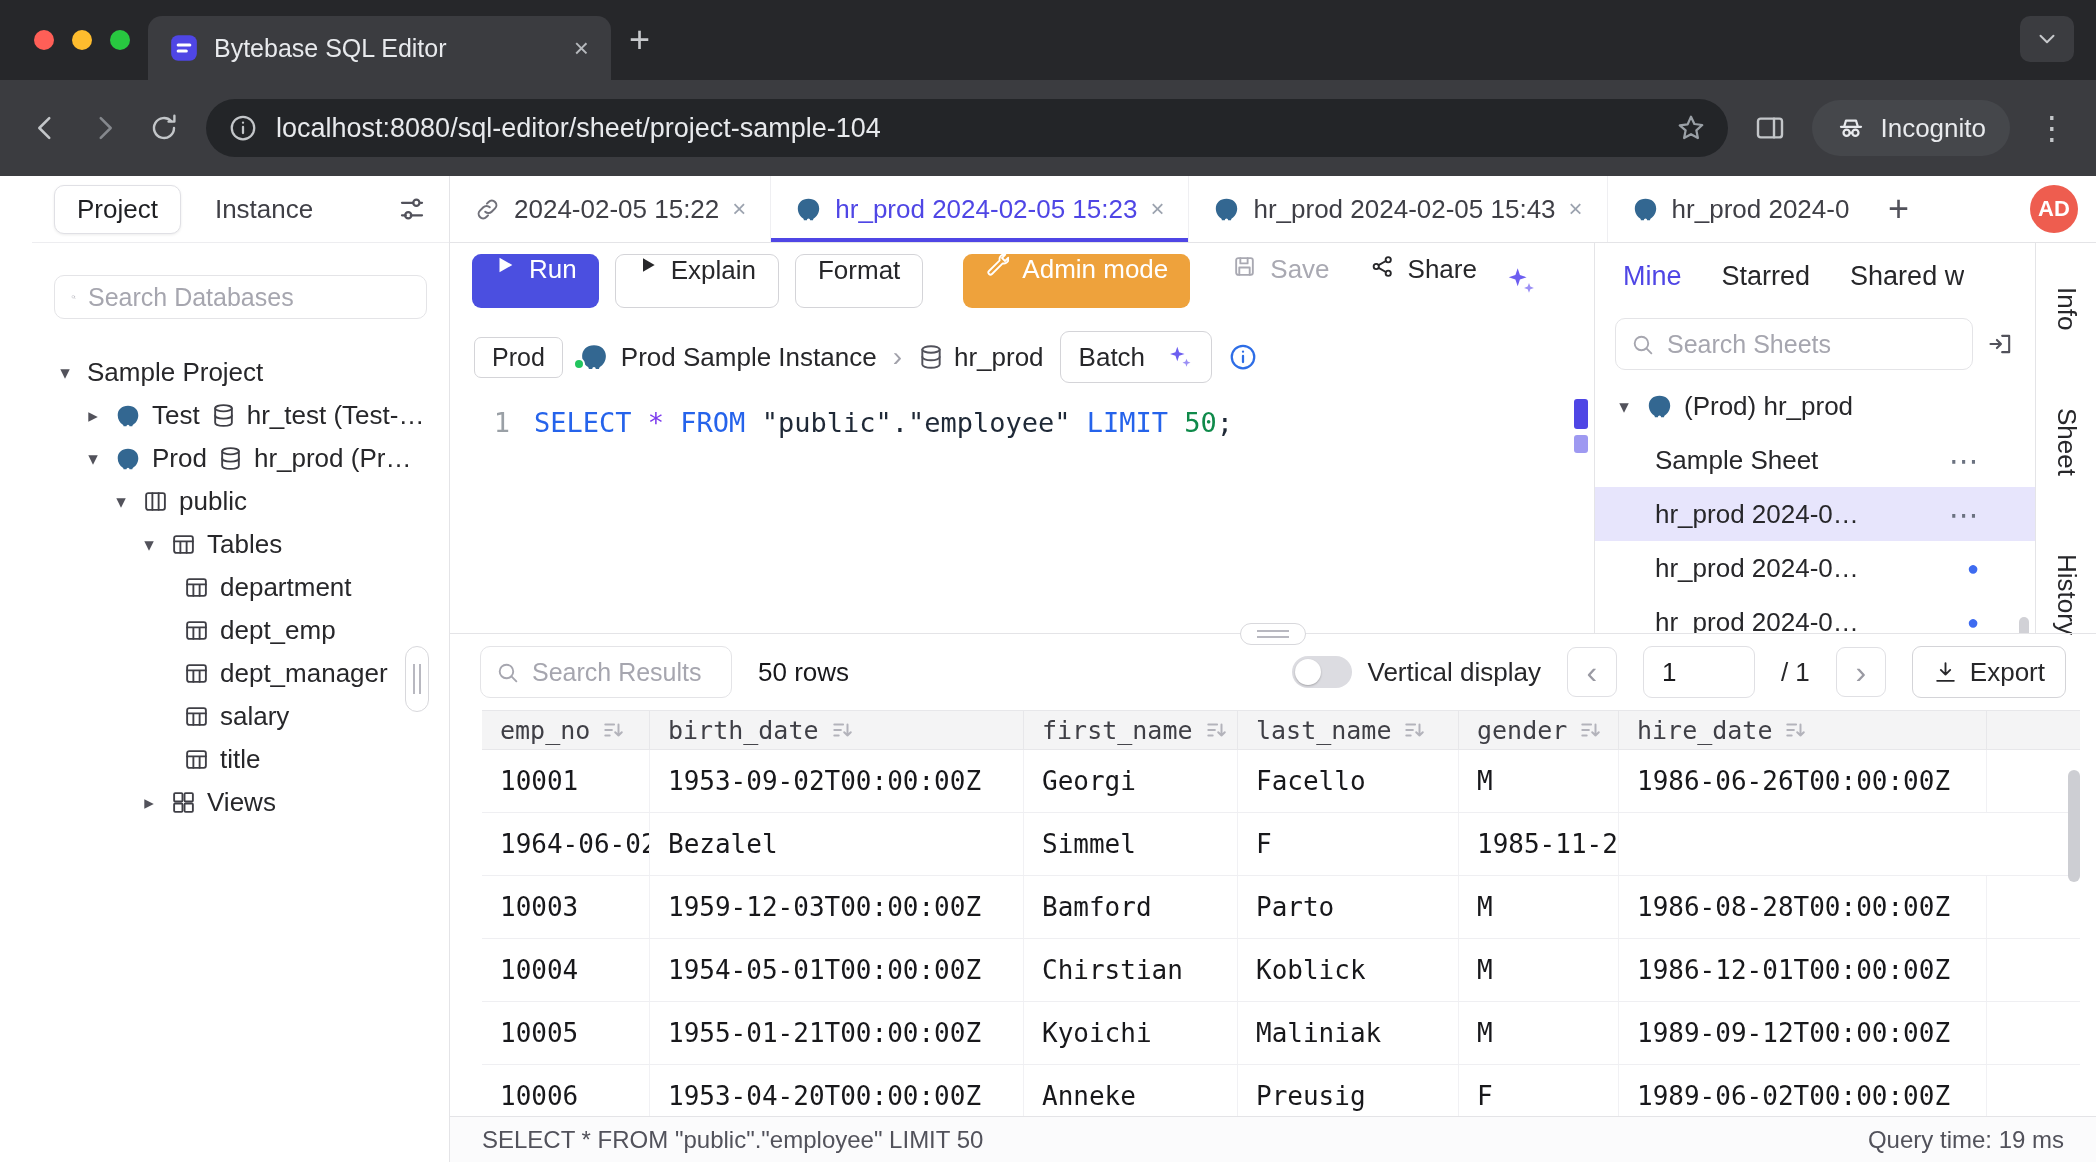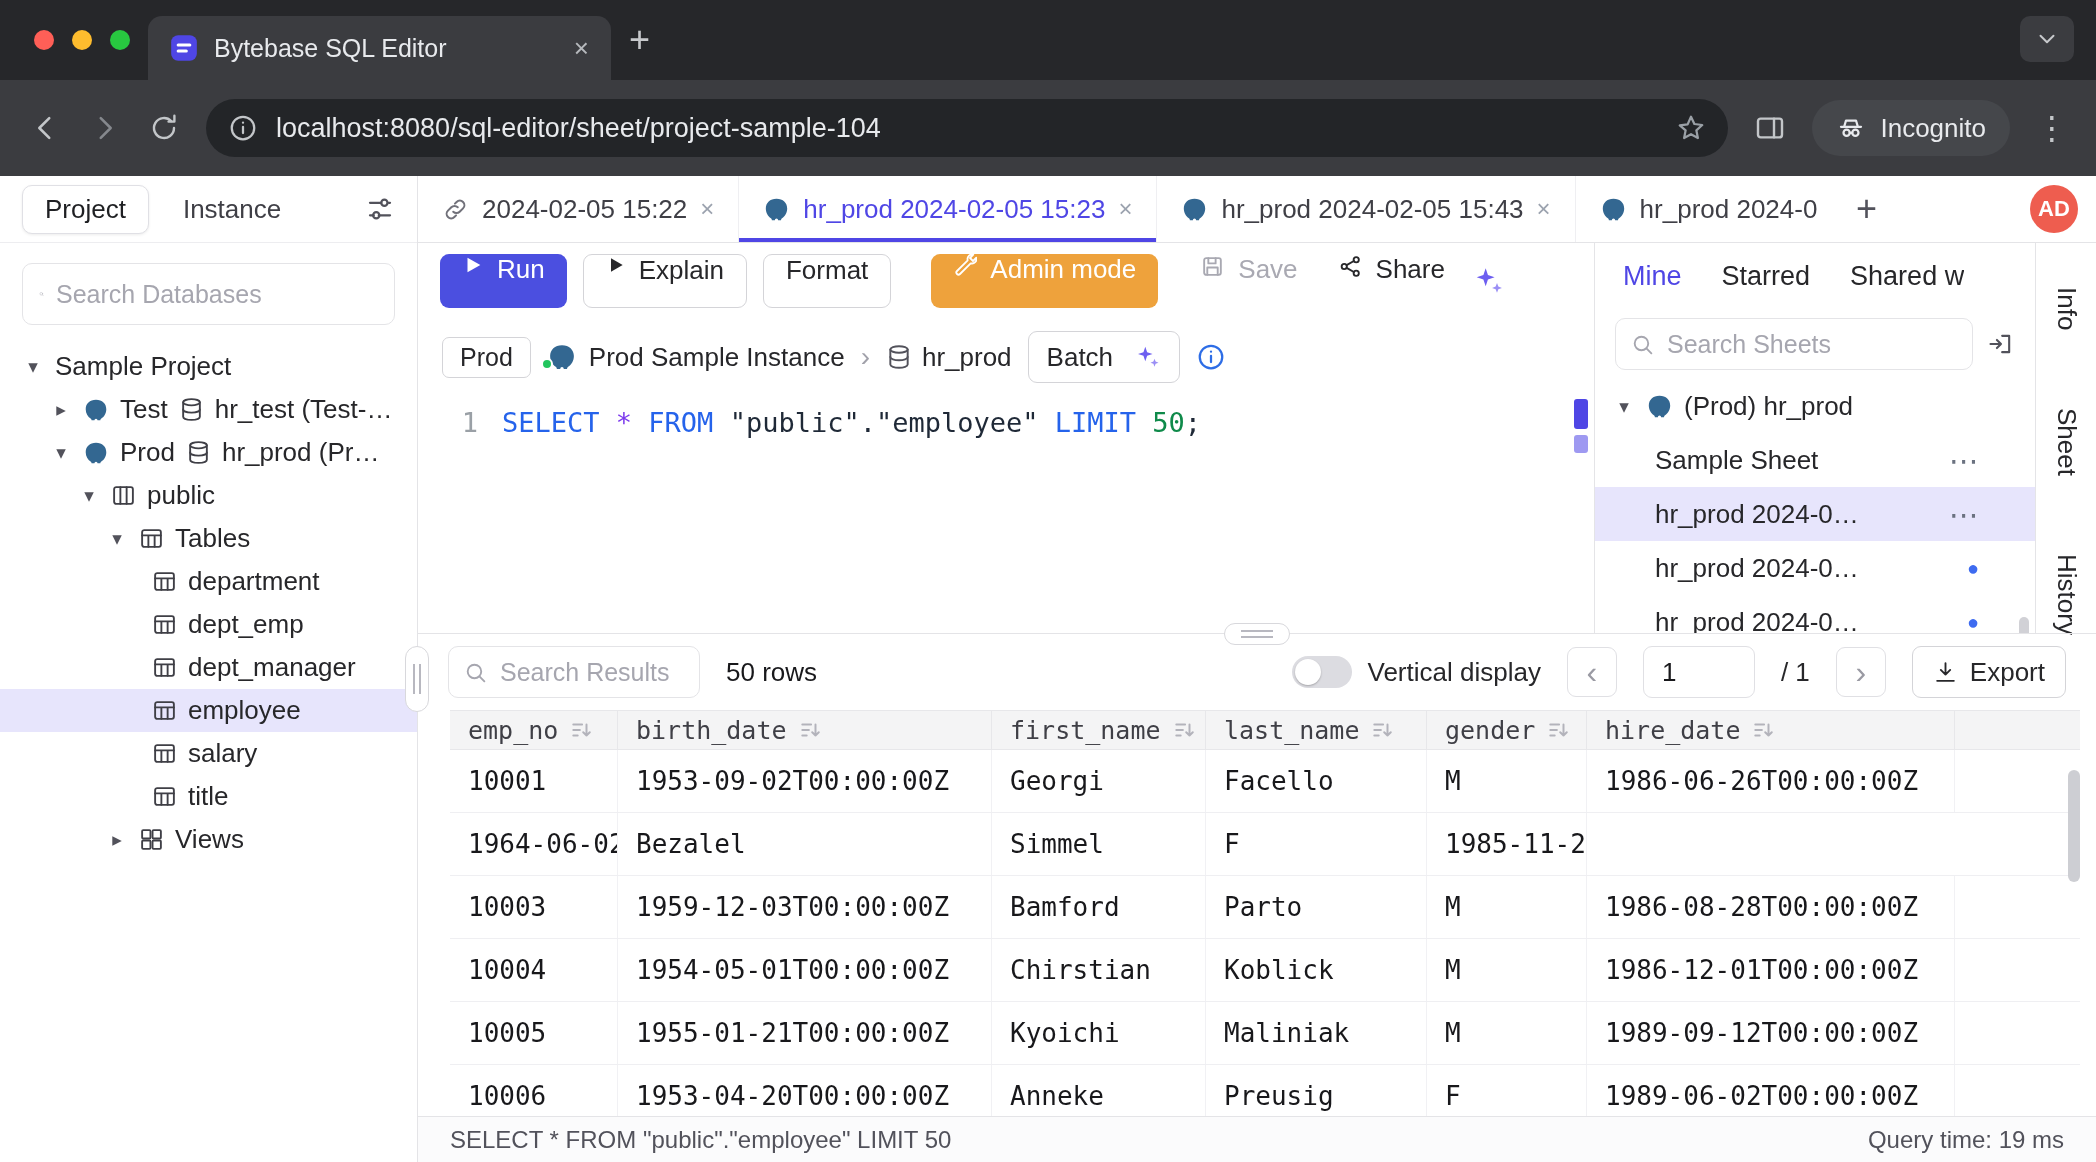--- a/index.html
+++ b/index.html
@@ -24,28 +24,28 @@
   .navic { color:#c3c6c9; }
   .navic.dim { color:#85888d; }
   .urlbar { flex:1; height:58px; background:#232528; border-radius:29px; display:flex; align-items:center; gap:18px;
             padding:0 22px; color:#e8eaed; font-size:27px; min-width:0; }
   .urlbar .url { flex:1; white-space:nowrap; overflow:hidden; }
   .incog { height:56px; border-radius:28px; background:#45474b; display:flex; align-items:center; gap:14px;
            padding:0 24px; color:#e8eaed; font-size:26px; }
   .kebab { color:#c3c6c9; font-size:32px; }
 
   
-  .app { flex:1; display:flex; min-height:0; position:relative; }
+  .app { flex:1; display:flex; min-height:0; position:relative;padding-left:32px; }
   .sidebar { width:418px; flex:none; border-right:1px solid #e4e4e7; display:flex; flex-direction:column; background:#fff; }
   .sb-head { height:67px; flex:none; display:flex; align-items:center; gap:34px; padding:0 22px; border-bottom:1px solid #ededf0; }
   .chip { background:#fff; border:1px solid #e0e0e5; border-radius:10px; padding:8px 22px; font-size:26px; color:#1f2023;
           box-shadow:0 1px 3px rgba(0,0,0,.08); }
   .sb-tab2 { font-size:26px; color:#3f3f46; }
   .tune { margin-left:auto; color:#52525b; }
-  .sbox { margin:20px 22px; height:62px; border:1px solid #e4e4e7; border-radius:10px; display:flex; align-items:center;
+  .sbox { margin:32px 22px; height:44px; border:1px solid #e4e4e7; border-radius:10px; display:flex; align-items:center;
           gap:12px; padding:0 16px; color:#a1a1aa; flex:none; }
   .sbox input { border:0; outline:0; flex:1; font-size:25px; font-family:inherit; color:#1f2023; background:transparent; }
   .sbox input::placeholder { color:#a6a6af; }
   .tree { flex:1; overflow:hidden; font-size:26px; }
   .trow { height:43px; display:flex; align-items:center; gap:11px; color:#27272a; white-space:nowrap; overflow:hidden; }
   .trow.sel { background:#e7e5fc; }
   .caret { width:22px; flex:none; text-align:center; font-size:19px; color:#52525b; }
   .ticon { color:#3f3f46; flex:none; }
   .pg { color:#336791; }
   .pl0{padding-left:22px}.pl1{padding-left:50px}.pl2{padding-left:78px}.pl3{padding-left:106px}.pl4{padding-left:152px}
@@ -308,27 +308,20 @@
             </svg>
           <span>dept_emp</span>
         </div>
         <div class="trow pl4">
           <svg class="ic ticon" width="25" height="25" viewBox="0 0 24 24">
               <rect x="3" y="4" width="18" height="16" rx="2"></rect>
               <path d="M3 9h18M9 9v11M15 9v11"></path>
             </svg>
           <span>dept_manager</span>
         </div>
-        <div class="trow pl4 sel">
-          <svg class="ic ticon" width="25" height="25" viewBox="0 0 24 24">
-              <rect x="3" y="4" width="18" height="16" rx="2"></rect>
-              <path d="M3 9h18M9 9v11M15 9v11"></path>
-            </svg>
-          <span>employee</span>
-        </div>
         <div class="trow pl4">
           <svg class="ic ticon" width="25" height="25" viewBox="0 0 24 24">
               <rect x="3" y="4" width="18" height="16" rx="2"></rect>
               <path d="M3 9h18M9 9v11M15 9v11"></path>
             </svg>
           <span>salary</span>
         </div>
         <div class="trow pl4">
           <svg class="ic ticon" width="25" height="25" viewBox="0 0 24 24">
               <rect x="3" y="4" width="18" height="16" rx="2"></rect>

